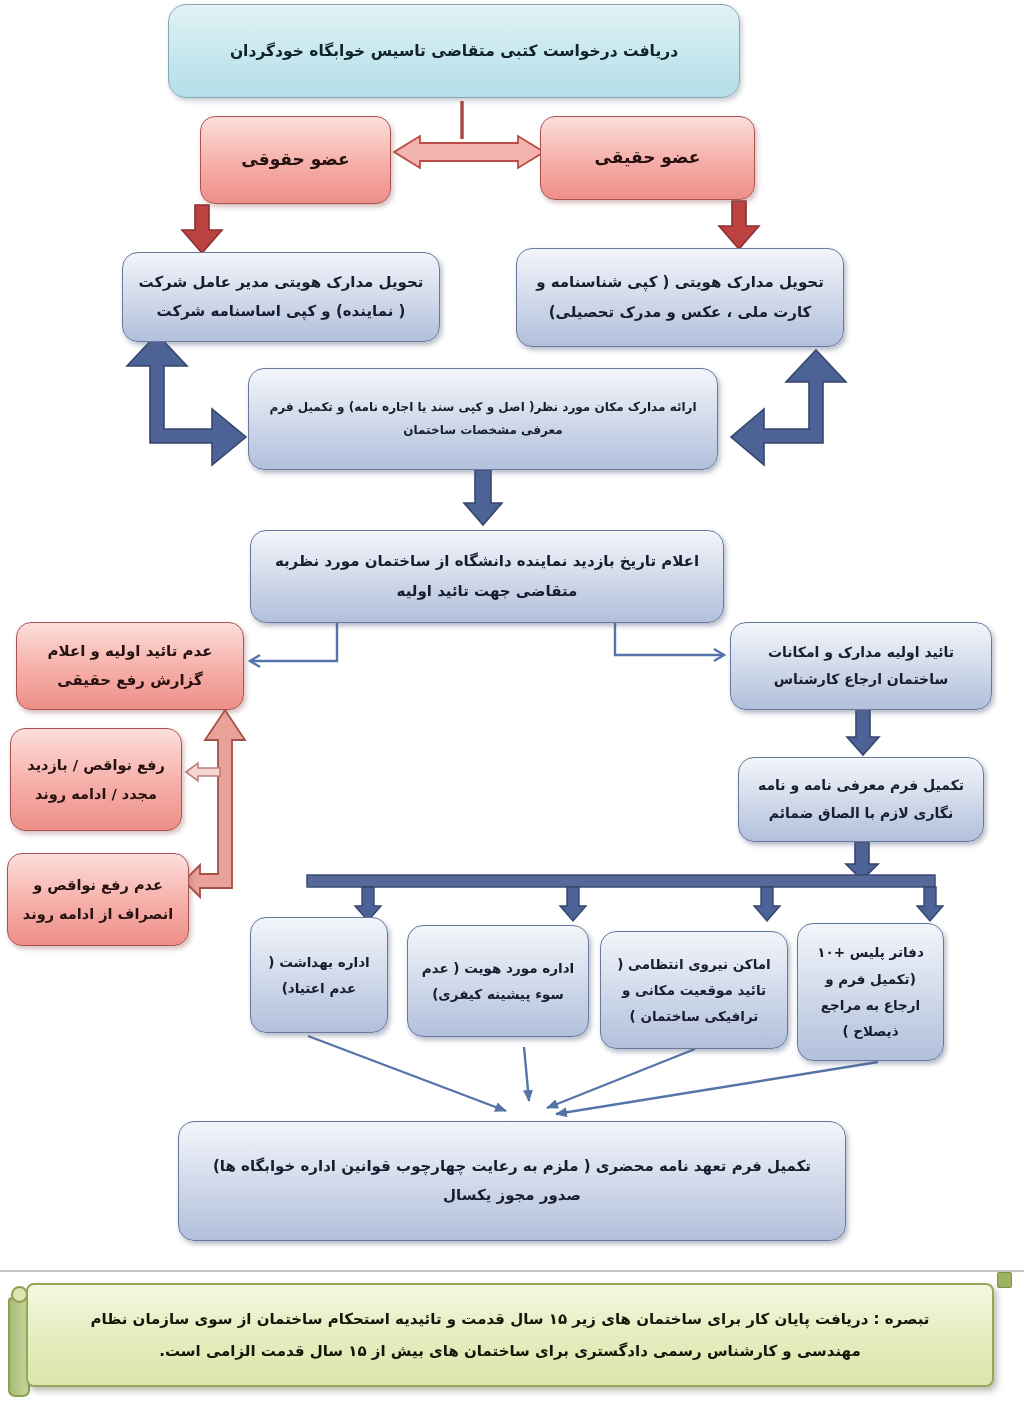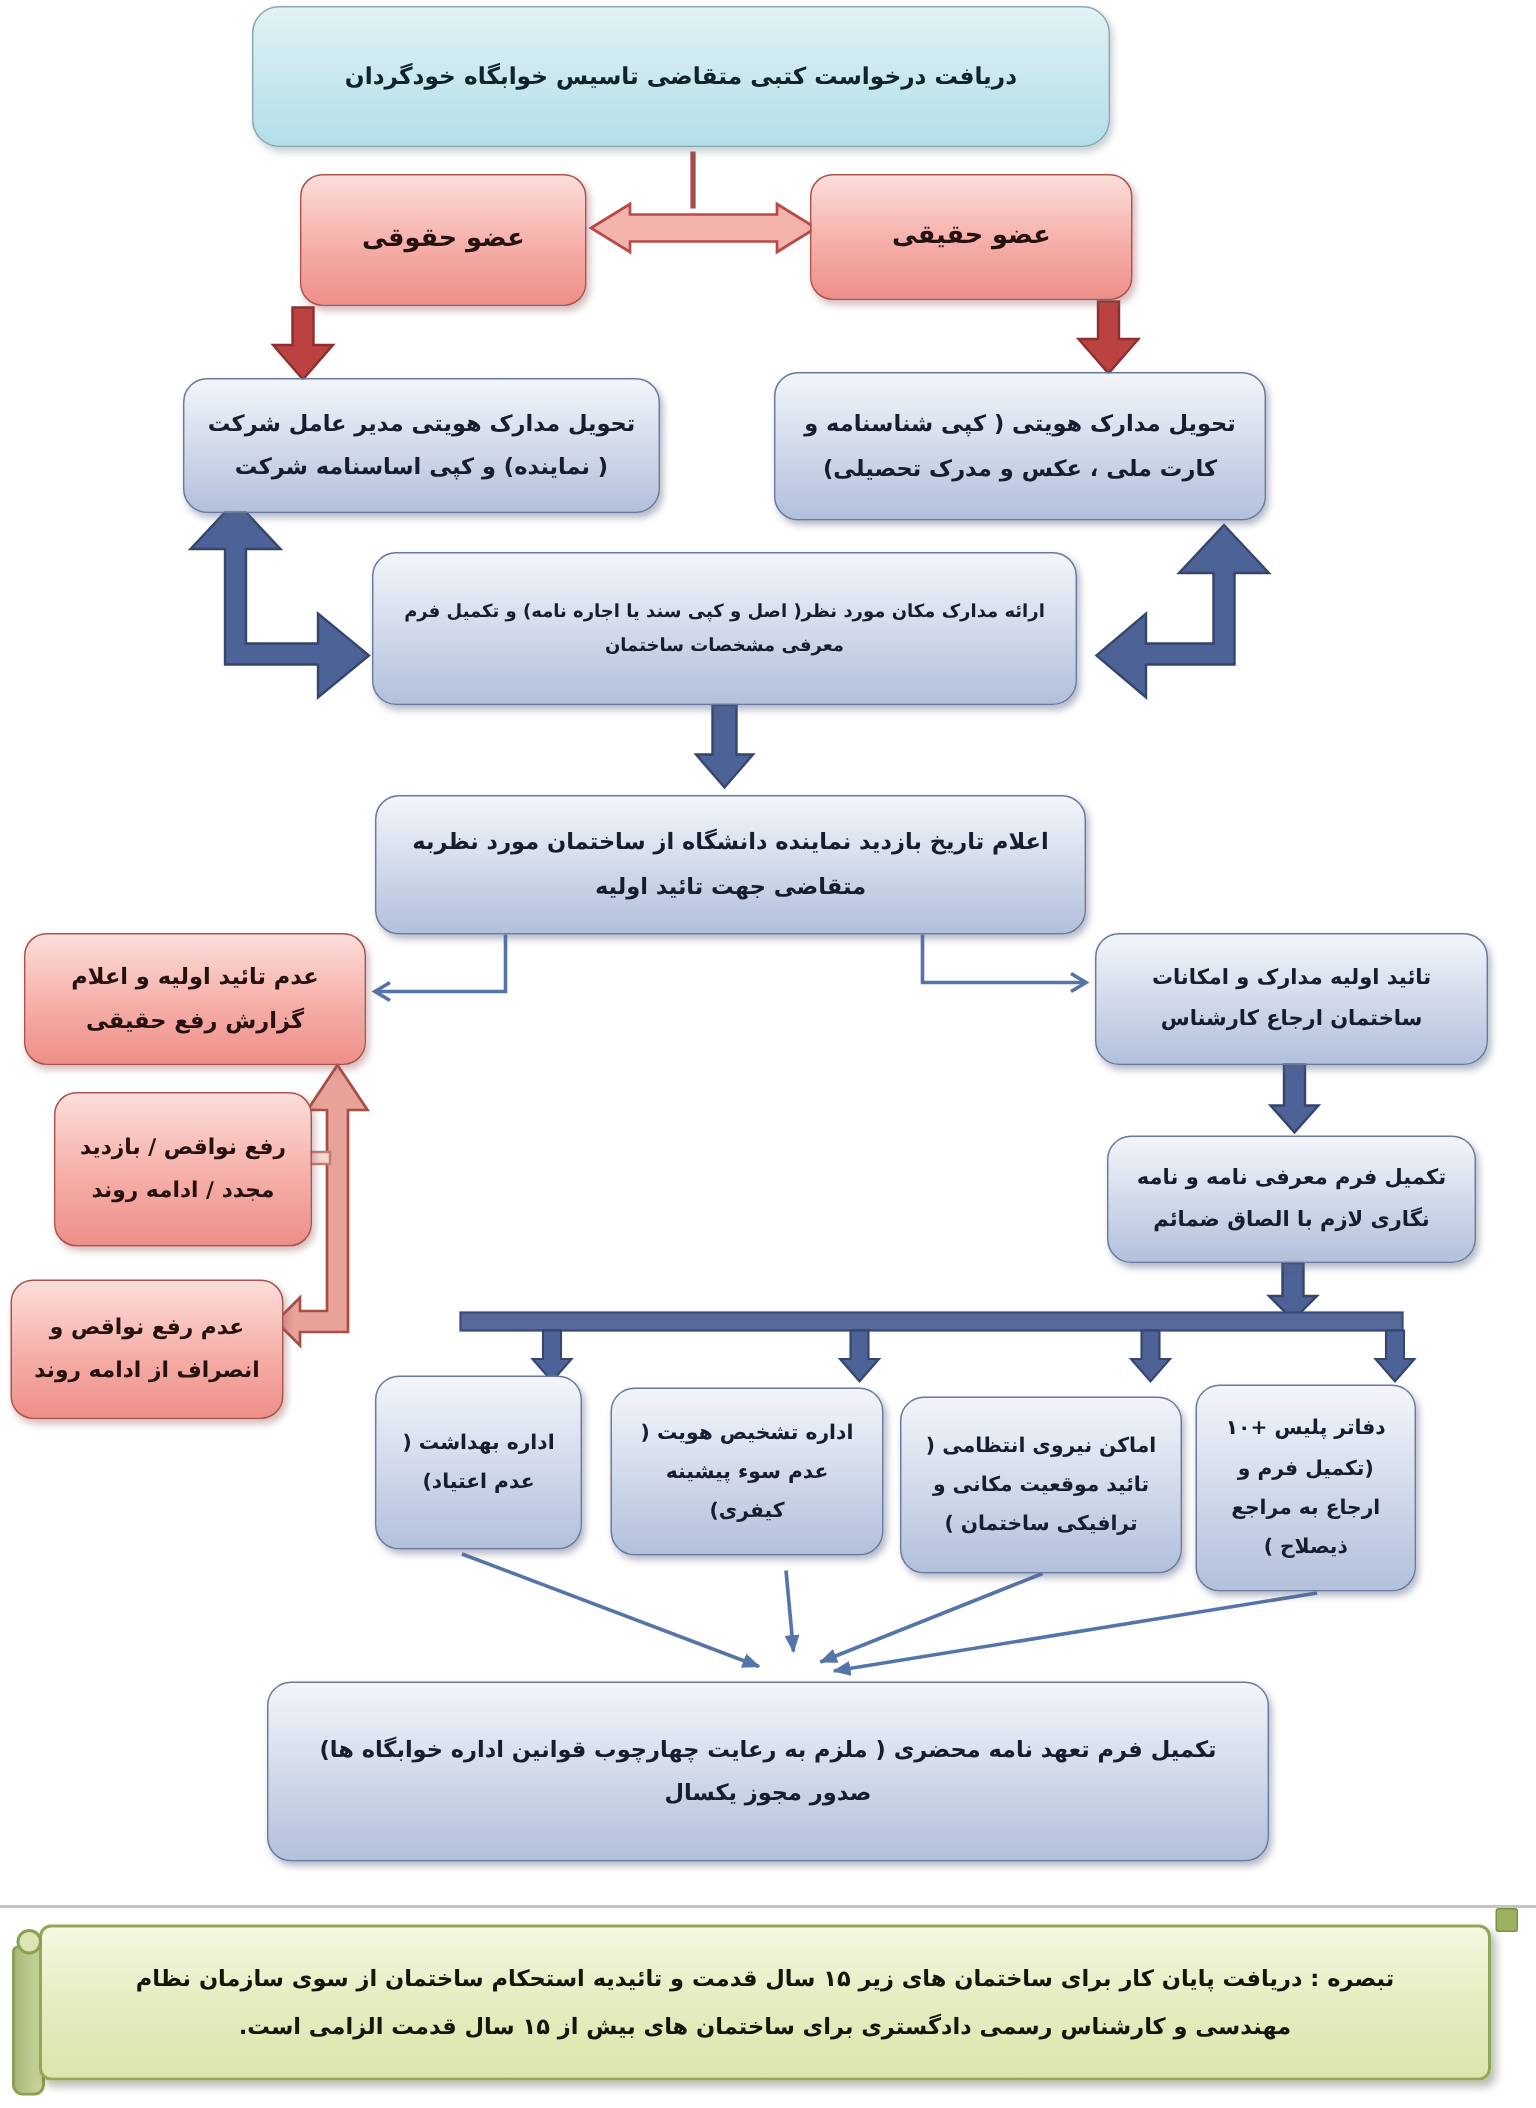--- a/index.html
+++ b/index.html
@@ -21,21 +21,21 @@
         box-shadow:2px 3px 5px rgba(100,120,130,.35);}
 
   #n-start{left:168px;top:4px;width:572px;height:94px;font-size:15.5px;}
   #n-legal{left:200px;top:116px;width:191px;height:88px;font-size:17px;}
   #n-natural{left:540px;top:116px;width:215px;height:84px;font-size:17px;}
   #n-legal-docs{left:122px;top:252px;width:318px;height:90px;font-size:15px;}
   #n-natural-docs{left:516px;top:248px;width:328px;height:99px;font-size:15px;}
   #n-location{left:248px;top:368px;width:470px;height:102px;font-size:12px;}
   #n-visit{left:250px;top:530px;width:474px;height:93px;font-size:15px;text-align:center;}
   #n-notapproved{left:16px;top:622px;width:228px;height:88px;font-size:15px;}
-  #n-fix{left:10px;top:728px;width:172px;height:103px;font-size:14.5px;margin-left:26px;}
+  #n-fix{left:10px;top:728px;width:172px;height:103px;font-size:14.5px;}
   #n-notfixed{left:7px;top:853px;width:182px;height:93px;font-size:14.5px;}
   #n-approved{left:730px;top:622px;width:262px;height:88px;font-size:14px;}
   #n-letter{left:738px;top:757px;width:246px;height:85px;font-size:14px;}
   #n-health{left:250px;top:917px;width:138px;height:116px;font-size:13.5px;}
   #n-identity{left:407px;top:925px;width:182px;height:112px;font-size:13.5px;}
   #n-policeplaces{left:600px;top:931px;width:188px;height:118px;font-size:13.5px;}
   #n-police10{left:797px;top:923px;width:147px;height:138px;font-size:13.5px;}
   #n-commitment{left:178px;top:1121px;width:668px;height:120px;font-size:15px;}
 
   .divider{position:absolute;left:0;top:1270px;width:1024px;height:2px;background:#c4c4c4;z-index:1;}
@@ -142,21 +142,21 @@
     <span>تائید اولیه مدارک و امکانات ساختمان ارجاع کارشناس</span>
   </div>
   <div class="box blue" id="n-letter">
     <span>تکمیل فرم معرفی نامه و نامه نگاری لازم با الصاق ضمائم</span>
   </div>
 
   <div class="box blue" id="n-health">
     <span>اداره بهداشت ( عدم اعتیاد)</span>
   </div>
   <div class="box blue" id="n-identity">
-    <span>اداره تشخیص هویت ( عدم سوء پیشینه کیفری)</span>
+    <span>اداره مورد هویت ( عدم سوء پیشینه کیفری)</span>
   </div>
   <div class="box blue" id="n-policeplaces">
     <span>اماکن نیروی انتظامی ( تائید موقعیت مکانی و ترافیکی ساختمان )</span>
   </div>
   <div class="box blue" id="n-police10">
     <span>دفاتر پلیس +۱۰ (تکمیل فرم و ارجاع به مراجع ذیصلاح )</span>
   </div>
 
   <div class="box blue" id="n-commitment">
     <span>تکمیل فرم تعهد نامه محضری ( ملزم به رعایت چهارچوب قوانین اداره خوابگاه ها) صدور مجوز یکسال</span>

